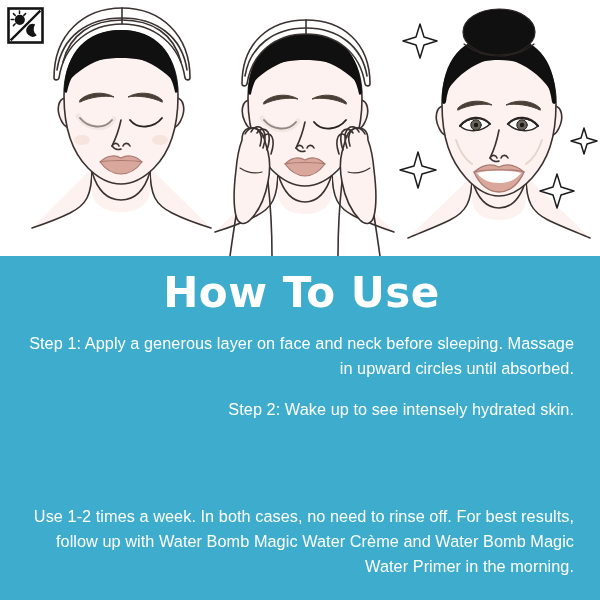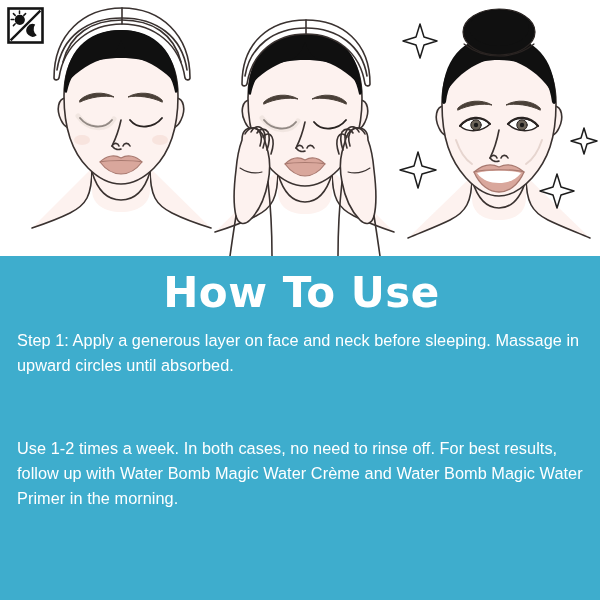--- a/index.html
+++ b/index.html
@@ -75,21 +75,21 @@
   .instruction-body {
     margin-top: 13px;
     color: #ffffff;
     font-size: 16.3px;
     line-height: 25px;
     font-weight: 400;
     letter-spacing: 0.05px;
     max-width: 584px;
   }
 
-  .instruction-para { margin: 4px; }
+  .instruction-para { margin: 16px; text-align: right; }
   .para-gap { height: 25px; }
 
 </style>
 </head>
 <body>
 
 <div class="infographic">
 
   <div class="illustration-band">
 
@@ -340,19 +340,20 @@
       </svg>
     </div>
   </div>
 
   <div class="instructions-panel">
 
     <h1 class="panel-title">How To Use</h1>
 
     <div class="instruction-body">
       <p class="instruction-para">Step 1: Apply a generous layer on face and neck before sleeping. Massage in upward circles until absorbed.</p>
+      <p class="instruction-para">Step 2: Wake up to see intensely hydrated skin.</p>
       <div class="para-gap"></div>
       <div class="para-gap"></div>
       <p class="instruction-para">Use 1-2 times a week.  In both cases, no need to rinse off. For best results, follow up with Water Bomb Magic Water Crème and Water Bomb Magic Water Primer in the morning.</p>
     </div>
   </div>
 
 </div>
 
 </body></html>

